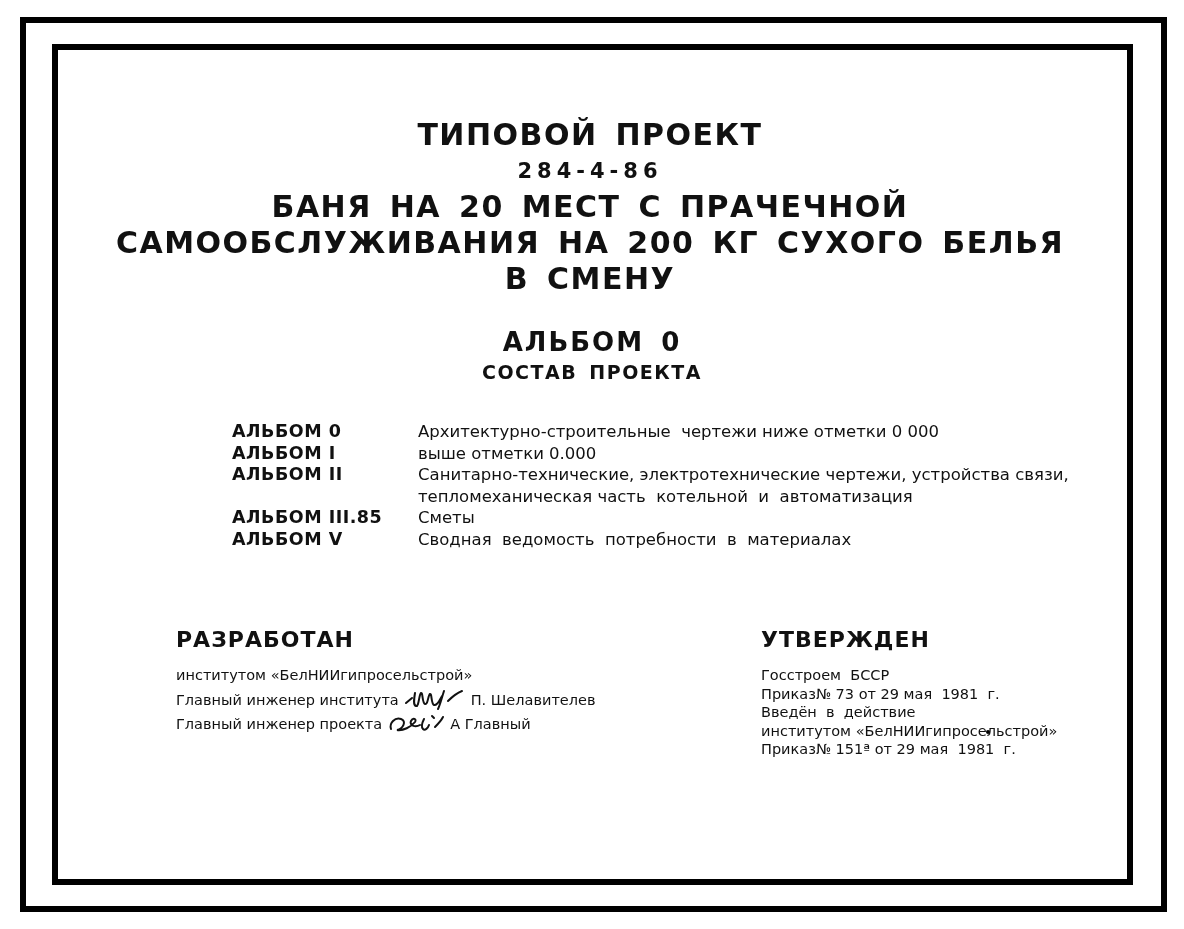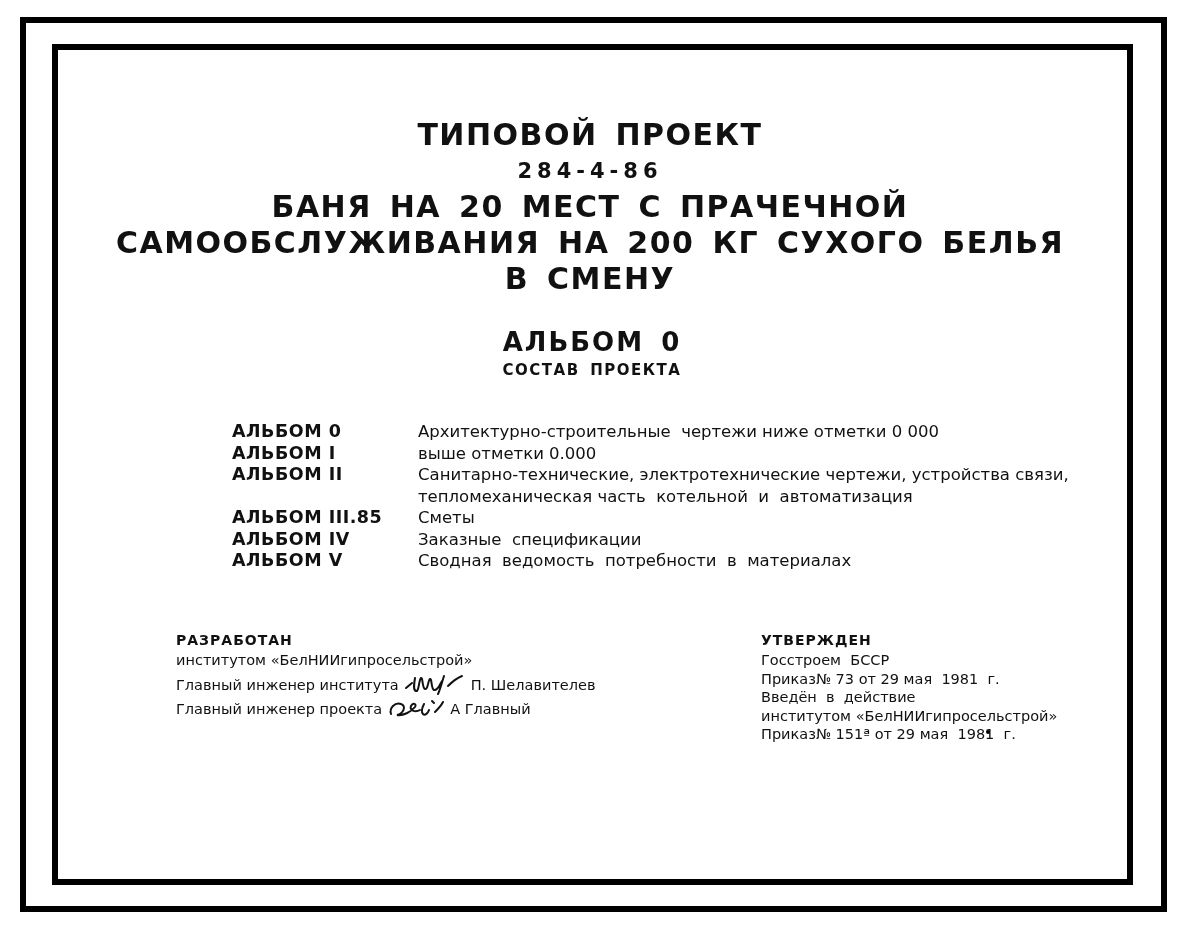--- a/index.html
+++ b/index.html
@@ -48,21 +48,21 @@
     font-weight: bold;
     font-size: 26px;
     letter-spacing: 2px;
     word-spacing: 6px;
   }
   .album-subheader {
     position: absolute;
     left: 0; right: 0; top: 361px;
     text-align: center;
     font-weight: bold;
-    font-size: 15px;
+    font-size: 19px;
     letter-spacing: 1.5px;
     word-spacing: 4px;
   }
   .album-list {
     position: absolute;
     left: 232px; top: 421px;
     font-size: 16.5px;
     line-height: 21.5px;
   }
   .album-row { display: flex; align-items: flex-start; }
@@ -75,24 +75,24 @@
     white-space: pre;
   }
   .album-row .desc .desc-line { white-space: pre; }
   .sign-block {
     position: absolute;
     font-size: 14.5px;
     line-height: 18.5px;
   }
   .sign-block .heading {
     font-weight: bold;
-    font-size: 14px;
+    font-size: 22px;
     letter-spacing: 1px;
     line-height: 20px;
-    margin-bottom: 1px;
+    margin-bottom: 16px;
   }
   .sign-block .b-line { white-space: pre; }
   .developed-block { left: 176px; top: 630px; }
   .approved-block { left: 761px; top: 630px; }
   .sig-row { display: flex; align-items: center; height: 18.5px; margin-top: 6px; }
   .sig-row .sig-label { white-space: pre; }
   .sig-row svg { margin: 0 5px; display: block; }
   .scan-speck {
     position: absolute;
     left: 986px; top: 730px;
@@ -140,26 +140,20 @@
         <div class="desc-line">тепломеханическая часть  котельной  и  автоматизация</div>
       </div>
     </div>
     <div class="album-row">
       <div class="label">АЛЬБОМ III.85</div>
       <div class="desc">
         <div class="desc-line">Сметы</div>
       </div>
     </div>
     <div class="album-row">
-      <div class="label">АЛЬБОМ IV</div>
-      <div class="desc">
-        <div class="desc-line">Заказные  спецификации</div>
-      </div>
-    </div>
-    <div class="album-row">
       <div class="label">АЛЬБОМ V</div>
       <div class="desc">
         <div class="desc-line">Сводная  ведомость  потребности  в  материалах</div>
       </div>
     </div>
   </div>
 
   <div class="sign-block developed-block">
     <div class="heading">РАЗРАБОТАН</div>
     <div class="b-line">институтом «БелНИИгипросельстрой»</div>

